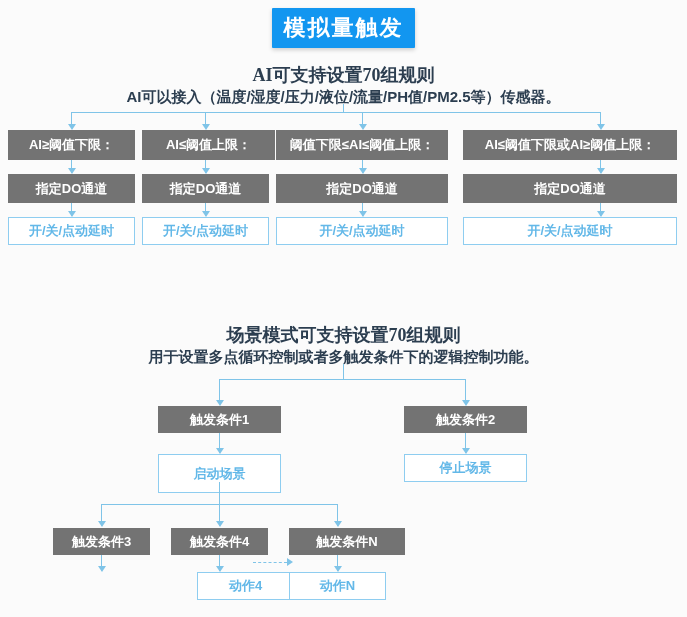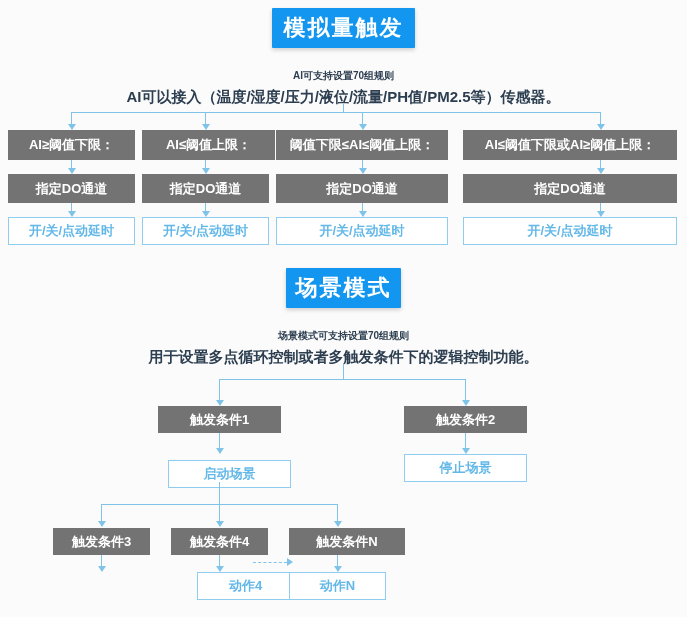--- a/index.html
+++ b/index.html
@@ -28,21 +28,21 @@
 
   
   .desc{
     position:absolute;
     width:687px;left:0;
     text-align:center;
     color:#2c3e50;
     font-weight:bold;
     line-height:21px;
   }
-  .desc .l1{font-size:10px;display:block;}
+  .desc .l1{font-size:18px;display:block;font-family:Liberation Serif, serif;}
   .desc .l2{font-size:15px;display:block;}
 
   
   .box{
     position:absolute;
     display:flex;align-items:center;justify-content:center;
     box-sizing:border-box;
     white-space:nowrap;
   }
   .box.orange{
@@ -132,39 +132,38 @@
   <div class="box outline" style="left:276px;top:217px;width:172px;height:28px;">开/关/点动延时</div>
 
   <div class="box orange" style="left:463px;top:130px;width:214px;height:30px;">AI≤阈值下限或AI≥阈值上限：</div>
   <div class="ln lv" style="left:600px;top:160px;width:1px;height:13px;"></div>
   <div class="arrow" style="left:597px;top:168px;"></div>
   <div class="box orange" style="left:463px;top:174px;width:214px;height:29px;">指定DO通道</div>
   <div class="ln lv" style="left:600px;top:203px;width:1px;height:13px;"></div>
   <div class="arrow" style="left:597px;top:211px;"></div>
   <div class="box outline" style="left:463px;top:217px;width:214px;height:28px;">开/关/点动延时</div>
 
-  <div class="pill" style="left:286px;top:268px;width:115px;height:40px;">场景模式</div>
 
   <div class="desc" style="top:325px;">
     <span class="l1">场景模式可支持设置70组规则</span>
     <span class="l2">用于设置多点循环控制或者多触发条件下的逻辑控制功能。</span>
   </div>
 
   <div class="ln lv" style="left:343px;top:364px;width:1px;height:15px;"></div>
   <div class="ln lh" style="left:219px;top:379px;width:247px;height:1px;"></div>
 
   <div class="ln lv" style="left:219px;top:379px;width:1px;height:25px;"></div>
   <div class="arrow" style="left:216px;top:400px;"></div>
   <div class="ln lv" style="left:465px;top:379px;width:1px;height:25px;"></div>
   <div class="arrow" style="left:462px;top:400px;"></div>
 
   <div class="box orange" style="left:158px;top:406px;width:123px;height:27px;">触发条件1</div>
   <div class="ln lv" style="left:219px;top:433px;width:1px;height:20px;"></div>
   <div class="arrow" style="left:216px;top:448px;"></div>
-  <div class="box outline" style="left:168px;top:454px;width:123px;height:28px;margin-top:6px;">启动场景</div>
+  <div class="box outline" style="left:158px;top:454px;width:123px;height:39px;">启动场景</div>
 
   <div class="box orange" style="left:404px;top:406px;width:123px;height:27px;text-align:center;">触发条件2</div>
   <div class="ln lv" style="left:465px;top:433px;width:1px;height:20px;"></div>
   <div class="arrow" style="left:462px;top:448px;"></div>
   <div class="box outline" style="left:404px;top:454px;width:123px;height:28px;">停止场景</div>
 
   <div class="ln lv" style="left:219px;top:482px;width:1px;height:22px;"></div>
   <div class="ln lh" style="left:101px;top:504px;width:236px;height:1px;"></div>
 
   <div class="ln lv" style="left:101px;top:504px;width:1px;height:22px;"></div>

